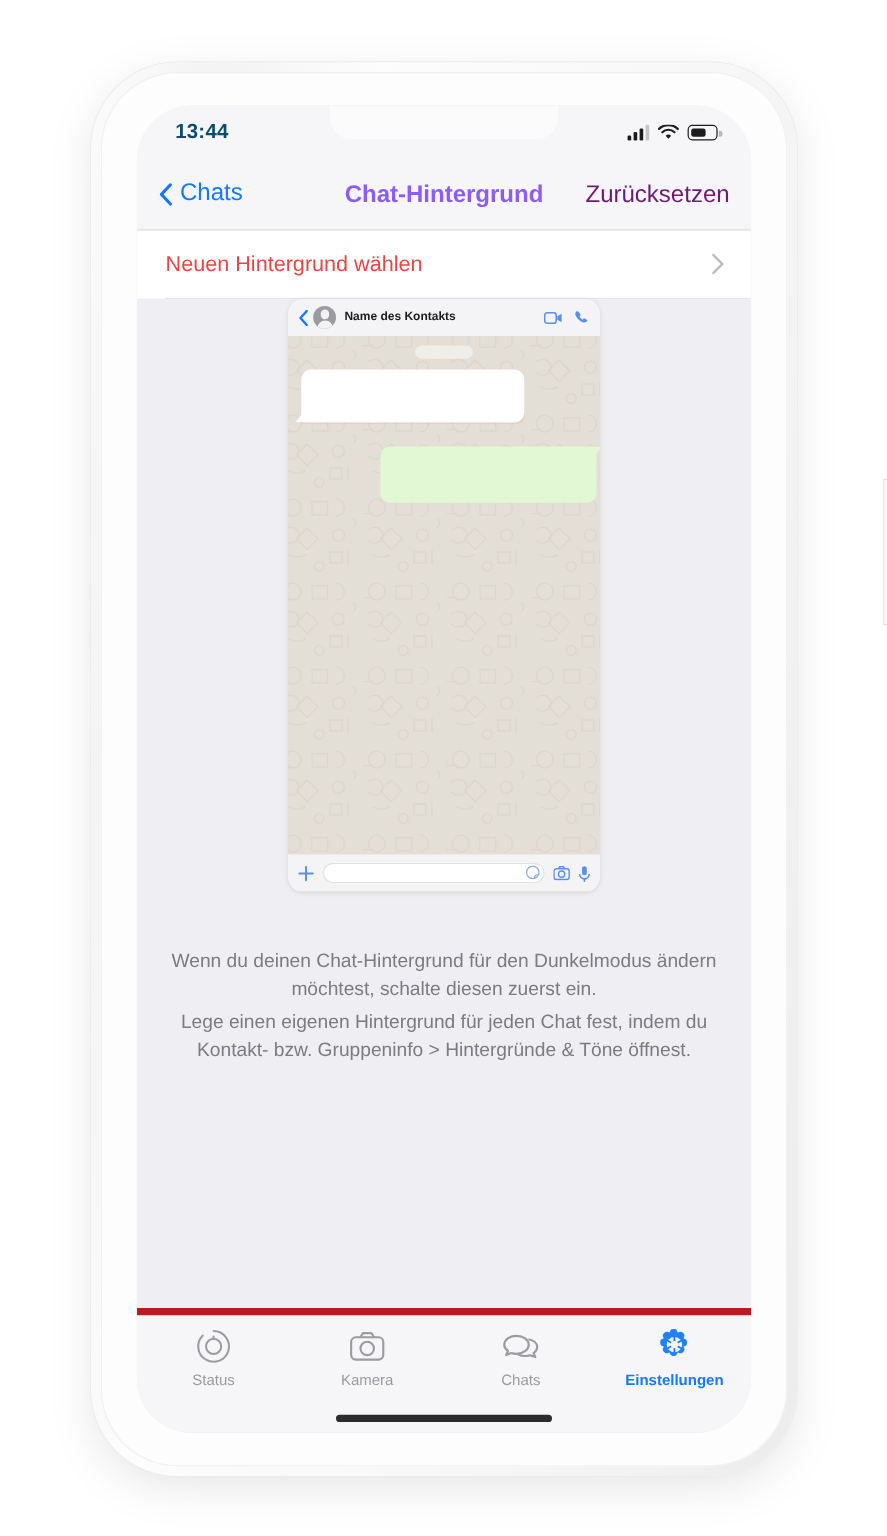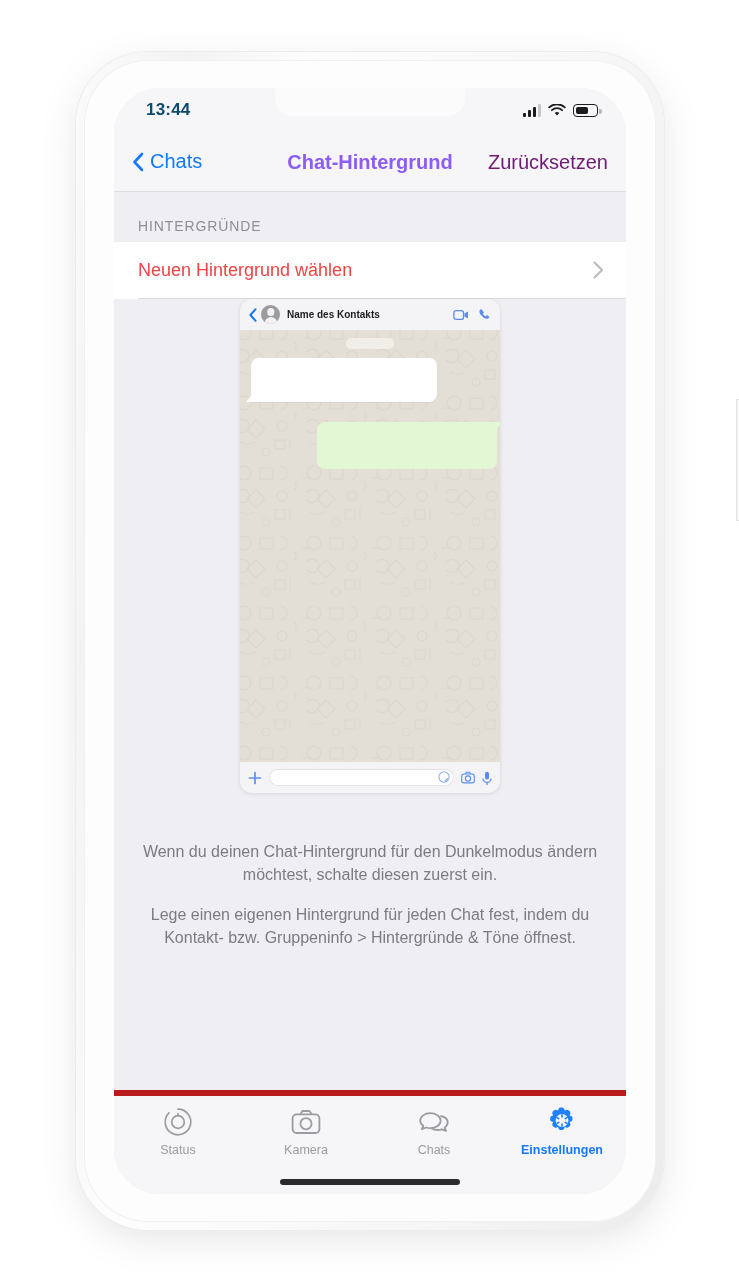--- a/index.html
+++ b/index.html
@@ -240,21 +240,21 @@
 
   
   .footer-note{
     background:#eeeef3;
     padding:22px 28px 0 28px;
     text-align:center;
   }
   .footer-note p{
     font-size:16px; line-height:1.42; color:#7b7b80;
   }
-  .footer-note p + p{ margin-top:18px; }
+  .footer-note p + p{ margin-top:6px; }
 
   
   .tabbar{
     position:absolute; left:0; right:0; bottom:0; height:104px;
     background:#f6f6f8;
     border-top:6px solid #b91c1c;
     display:flex; align-items:flex-start; padding-top:10px;
     z-index:20;
   }
   .tab{
@@ -316,21 +316,20 @@
           <path d="M10 2 2.5 10 10 18" stroke="#1479ff" stroke-width="2.6" fill="none" stroke-linecap="round" stroke-linejoin="round"></path>
         </svg>
         <span>Chats</span>
       </div>
       <div class="nav-title">Chat-Hintergrund</div>
       <div class="nav-right">Zurücksetzen</div>
     </div>
 
     <div class="content">
 
-      <div class="section-header">HINTERGRÜNDE</div>
 
       <div class="list-card">
         <div class="list-row">
           <span class="list-row-label">Neuen Hintergrund wählen</span>
           <svg class="chev" width="11" height="18" viewBox="0 0 11 18">
             <path d="M1.5 1.5 9 9l-7.5 7.5" stroke="#b9b9bf" stroke-width="2" fill="none" stroke-linecap="round" stroke-linejoin="round"></path>
           </svg>
         </div>
         <div class="row-sep"></div>
       </div>

